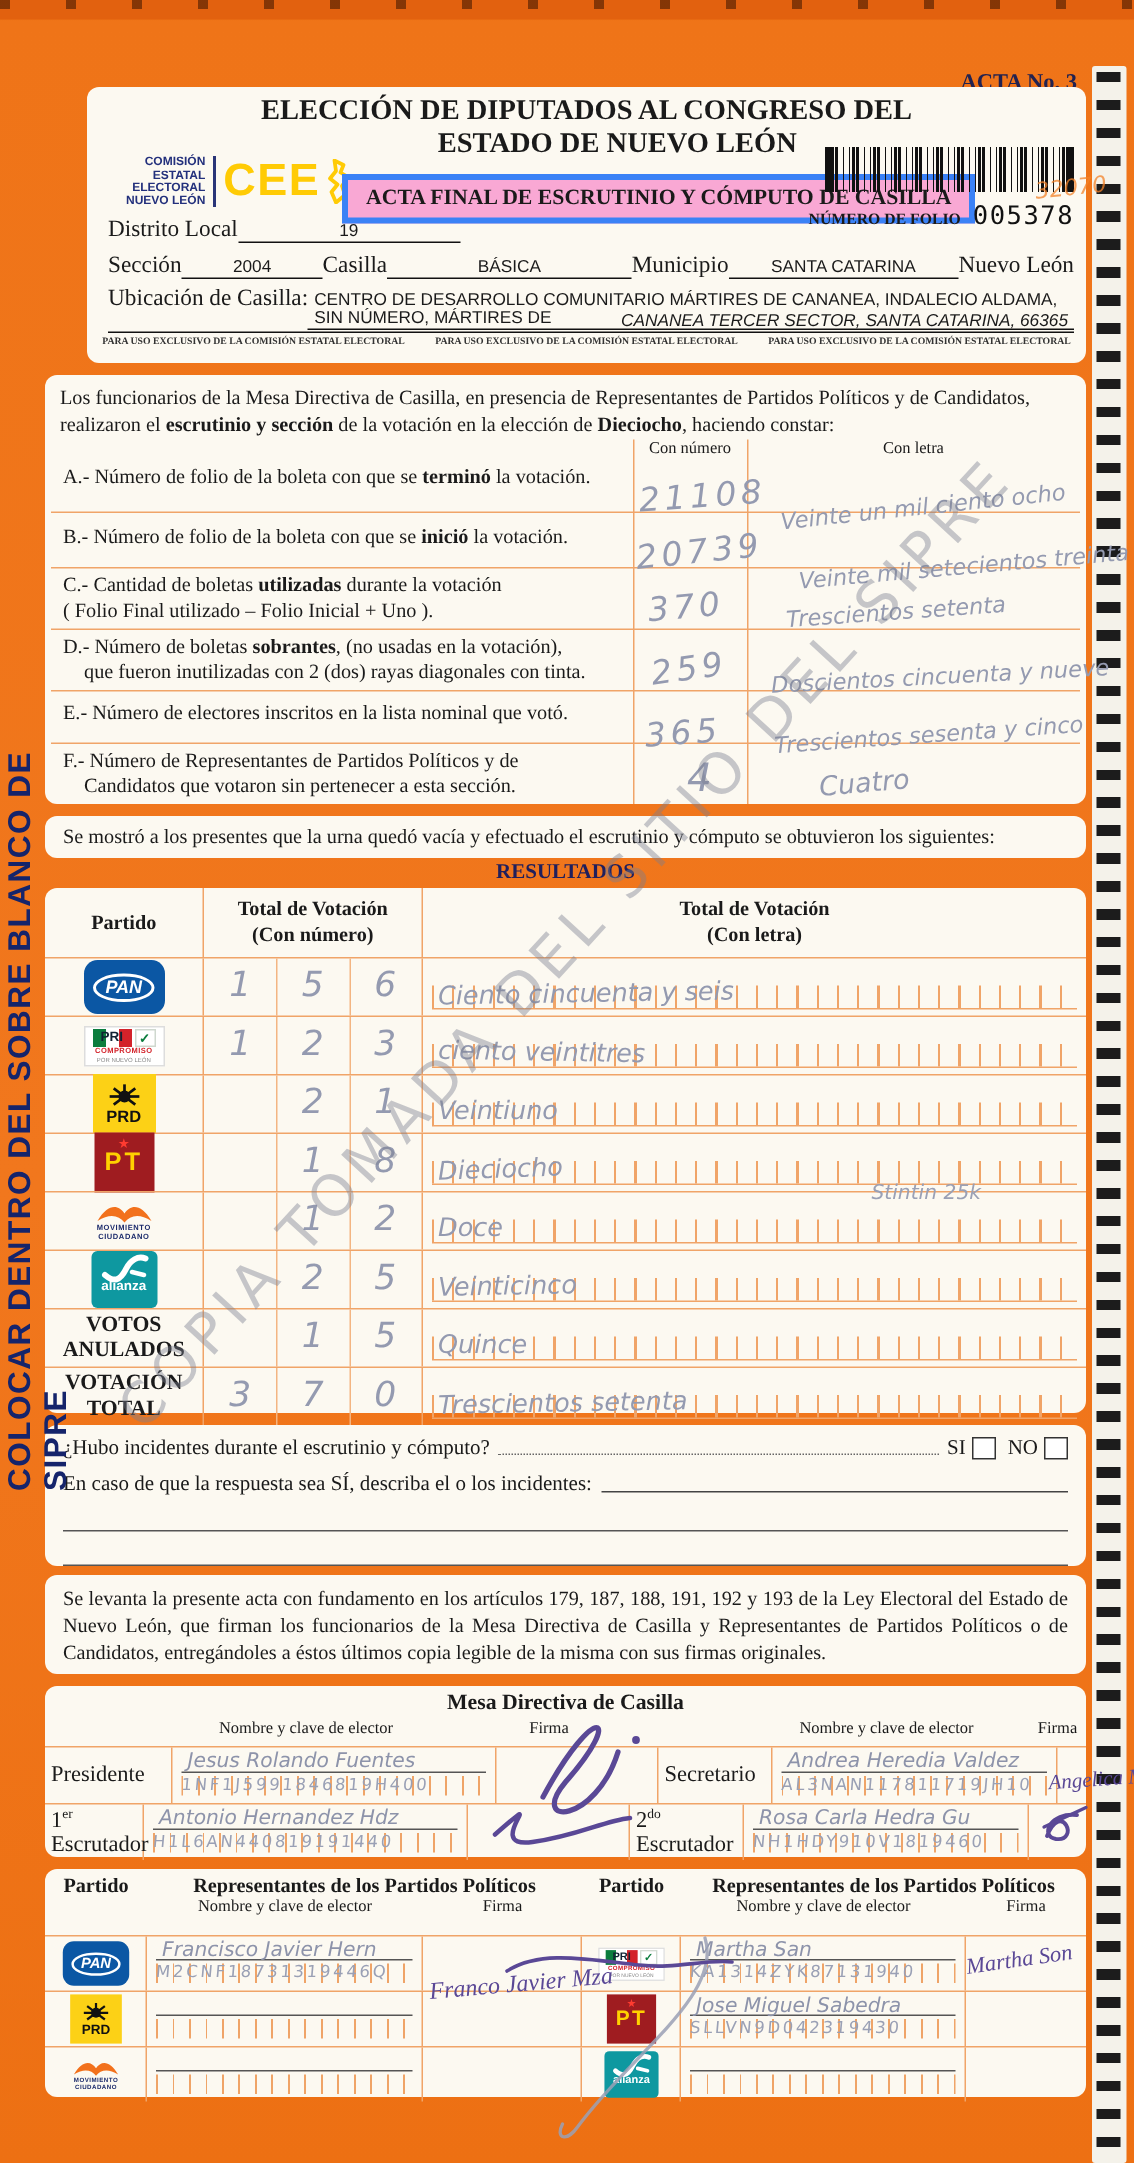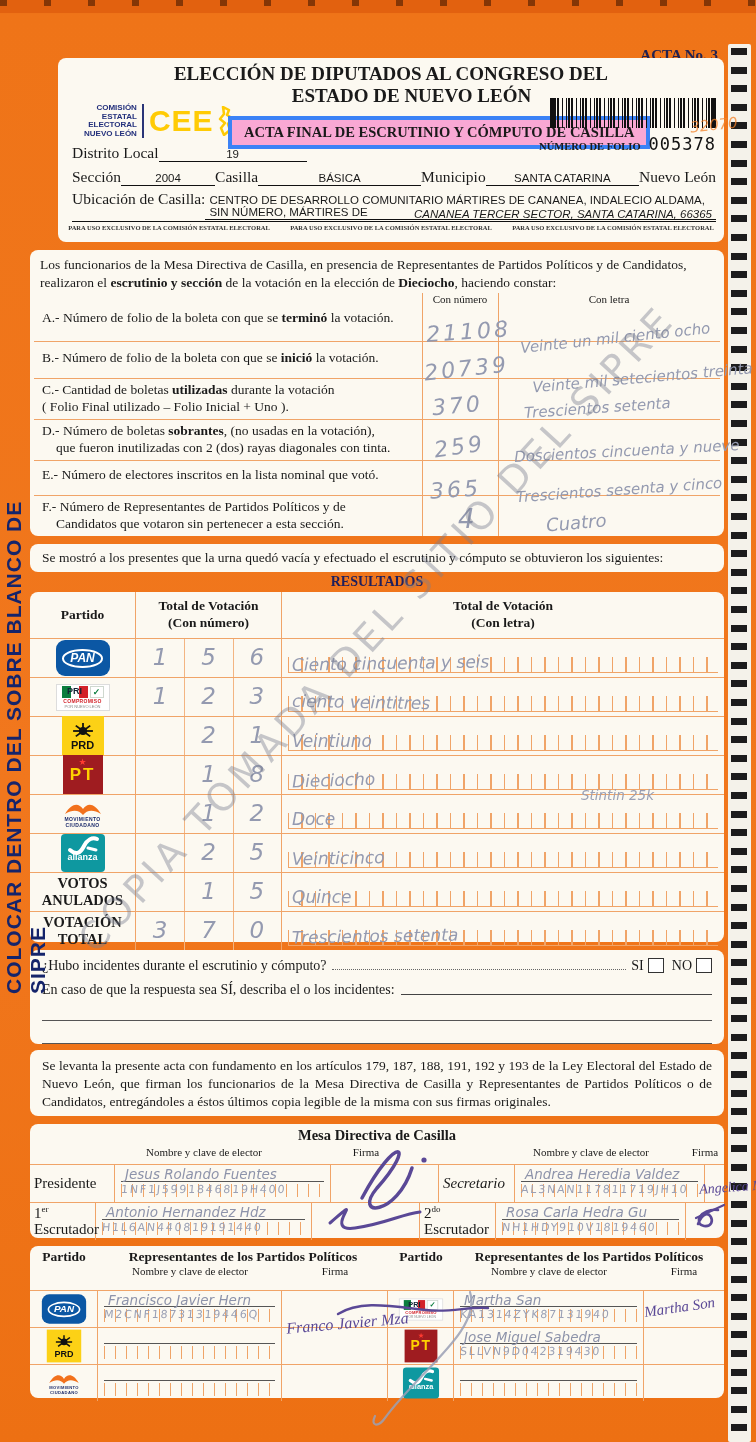--- a/index.html
+++ b/index.html
@@ -497,21 +497,21 @@
         <div class="gcell rolecell" style="width:85px;">
             <span>Presidente</span>
           </div>
         <div class="gcell" style="width:216px;">
           <div class="writeline"></div>
             <div class="tickrow"></div>
           <span class="hwname">Jesus Rolando Fuentes</span>
           <span class="hwclave">1NF1J5991846819H400</span>
         </div>
         <div class="gcell" style="width:108px;"></div>
-        <div class="gcell rolecell" style="width:76px;font-style:italic;">
+        <div class="gcell rolecell" style="width:76px;">
             <span>Secretario</span>
           </div>
         <div class="gcell" style="width:190px;">
           <div class="writeline"></div>
             <div class="tickrow"></div>
           <span class="hwname">Andrea Heredia Valdez</span>
           <span class="hwclave">AL3NAN117811719JH10</span>
         </div>
         <div class="gcell" style="flex:1;">
           <span class="inktxt" style="left:-6px;top:14px;transform:rotate(-4deg);">Angelica MUS</span>

